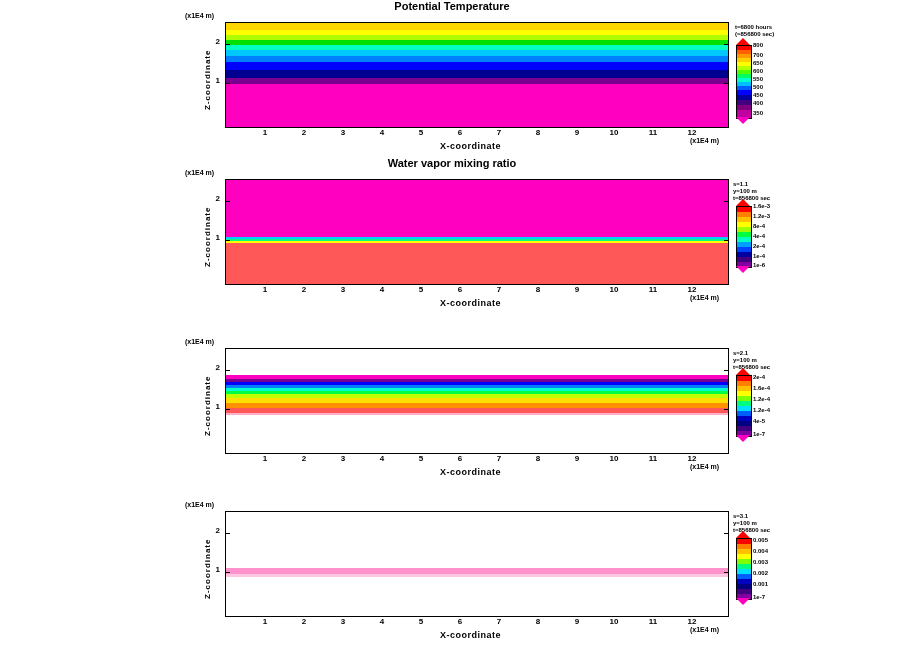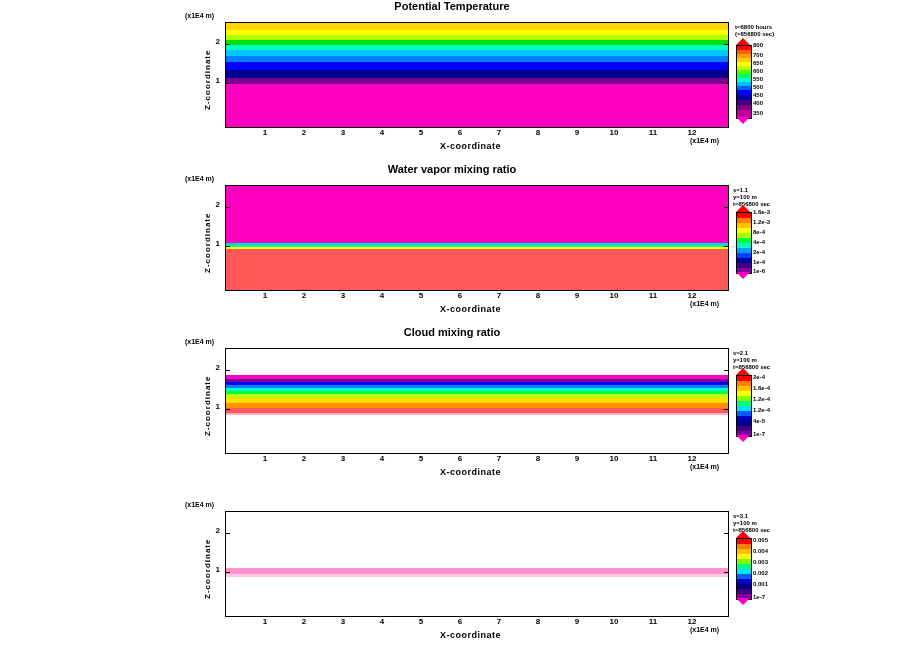--- a/index.html
+++ b/index.html
@@ -108,21 +108,21 @@
     <div class="cblab" style="left:753px;top:60px;">650</div>
     <div class="cblab" style="left:753px;top:68px;">600</div>
     <div class="cblab" style="left:753px;top:76px;">550</div>
     <div class="cblab" style="left:753px;top:84px;">500</div>
     <div class="cblab" style="left:753px;top:92px;">450</div>
     <div class="cblab" style="left:753px;top:100px;">400</div>
     <div class="cblab" style="left:753px;top:110px;">350</div>
   </div>
 </div>
 
-<div class="panel" style="top:163px;height:160px;">
+<div class="panel" style="top:157px;height:160px;">
   <div class="title" style="top:0px;">Water vapor mixing ratio</div>
   <div class="topunit" style="left:185px;top:12px;">(x1E4 m)</div>
   <div class="ylabel" style="left:203px;top:110px;">Z-coordinate</div>
 
   <div class="plotbox" style="left:225px;top:22px;width:502px;height:104px;">
     <div class="bands">
       <div class="band" style="top:0px;height:57px;background:#ff00c0;"></div>
       <div class="band" style="top:57px;height:2px;background:#00d0ff;"></div>
       <div class="band" style="top:59px;height:2px;background:#00ff80;"></div>
       <div class="band" style="top:61px;height:2px;background:#ffff00;"></div>
@@ -181,21 +181,20 @@
     <div class="cblab" style="left:753px;top:56px;">1.2e-3</div>
     <div class="cblab" style="left:753px;top:66px;">8e-4</div>
     <div class="cblab" style="left:753px;top:76px;">4e-4</div>
     <div class="cblab" style="left:753px;top:86px;">2e-4</div>
     <div class="cblab" style="left:753px;top:96px;">1e-4</div>
     <div class="cblab" style="left:753px;top:105px;">1e-6</div>
   </div>
 </div>
 
 <div class="panel" style="top:326px;height:160px;">
-  <div class="title" style="top:0px;">Cloud mixing ratio</div>
   <div class="topunit" style="left:185px;top:12px;">(x1E4 m)</div>
   <div class="ylabel" style="left:203px;top:110px;">Z-coordinate</div>
 
   <div class="plotbox" style="left:225px;top:22px;width:502px;height:104px;">
     <div class="dotgrid"></div>
     <div class="bands">
       <div class="band" style="top:26px;height:4px;background:#ff00c0;"></div>
       <div class="band" style="top:30px;height:3px;background:#7a0090;"></div>
       <div class="band" style="top:33px;height:3px;background:#0000ff;"></div>
       <div class="band" style="top:36px;height:3px;background:#0080ff;"></div>

